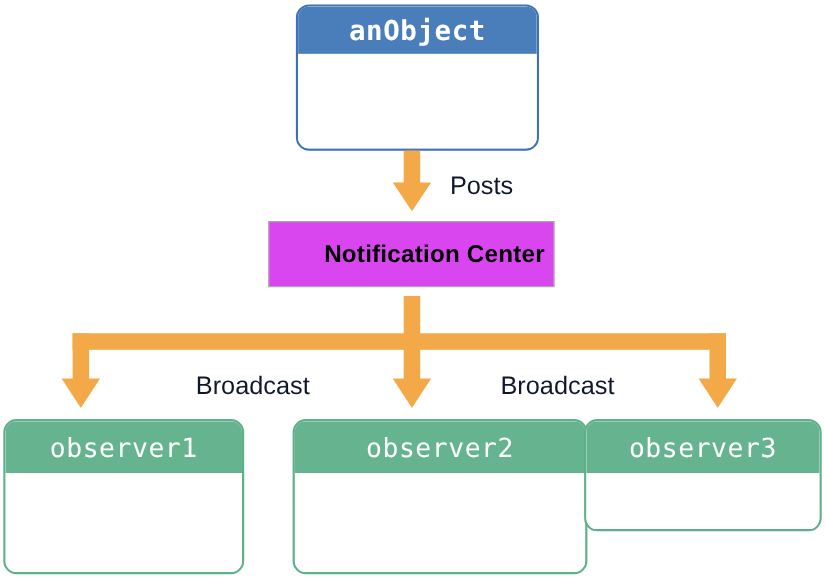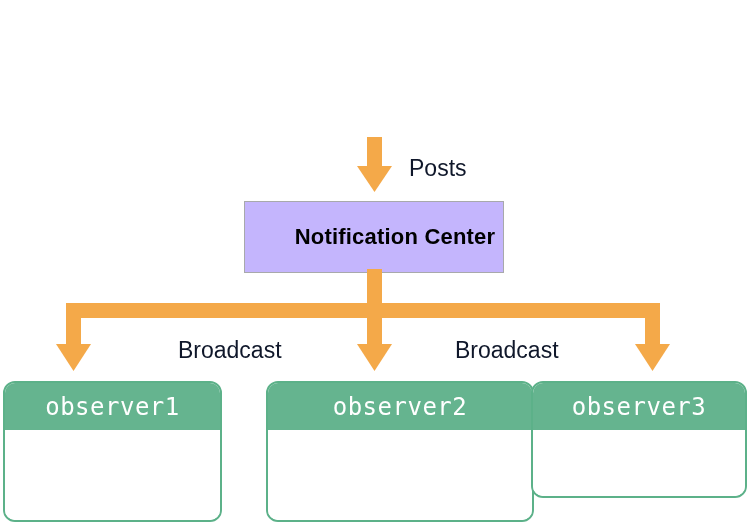--- a/index.html
+++ b/index.html
@@ -58,22 +58,22 @@
     width: 100%;
   }
 
   
   #notification-center {
     position: absolute;
     box-sizing: border-box;
     left: 244px;
     top: 201px;
     width: 260px;
-    height: 72px;
-    background: #c4b5fd;
+    height: 60px;
+    background: #d946ef;
     border: 1px solid #a8a9ab;
     display: flex;
     align-items: center;
     justify-content: center;
     color: #000000;
     font-size: 22px;
     font-weight: bold;
     letter-spacing: 0.2px;
     padding-left: 42px;
   }
@@ -106,34 +106,38 @@
   #label-broadcast-2 {
     left: 455px;
     top: 337px;
   }
 </style>
 </head>
 <body>
 
 <div id="canvas">
 
+  <div class="obj-box blue" id="publisher-box" style="left:269px; top:4px; width:221px; height:133px;">
+    <div class="obj-header">anObject</div>
+    <div class="obj-body" style="height:86px;"></div>
+  </div>
 
   <div id="notification-center">Notification Center</div>
 
   <div class="obj-box green" id="observer-box-1" style="left:3px; top:381px; width:219px; height:141px;">
     <div class="obj-header">observer1</div>
     <div class="obj-body" style="height:90px;"></div>
   </div>
 
   <div class="obj-box green" id="observer-box-2" style="left:266px; top:381px; width:268px; height:141px;">
     <div class="obj-header">observer2</div>
     <div class="obj-body" style="height:90px;"></div>
   </div>
 
-  <div class="obj-box green" id="observer-box-3" style="left:531px; top:381px; width:216px; height:117px;">
+  <div class="obj-box green" id="observer-box-3" style="left:531px; top:381px; width:216px; height:102px;">
     <div class="obj-header">observer3</div>
     <div class="obj-body" style="height:90px;"></div>
   </div>
 
   <svg id="arrow-layer" viewBox="0 0 750 525" xmlns="http://www.w3.org/2000/svg">
 
     <g>
       <rect x="367" y="137" width="15" height="33" fill="#f4a949"></rect>
       <polygon points="357,166 392,166 374.5,192" fill="#f4a949"></polygon>
     </g>

